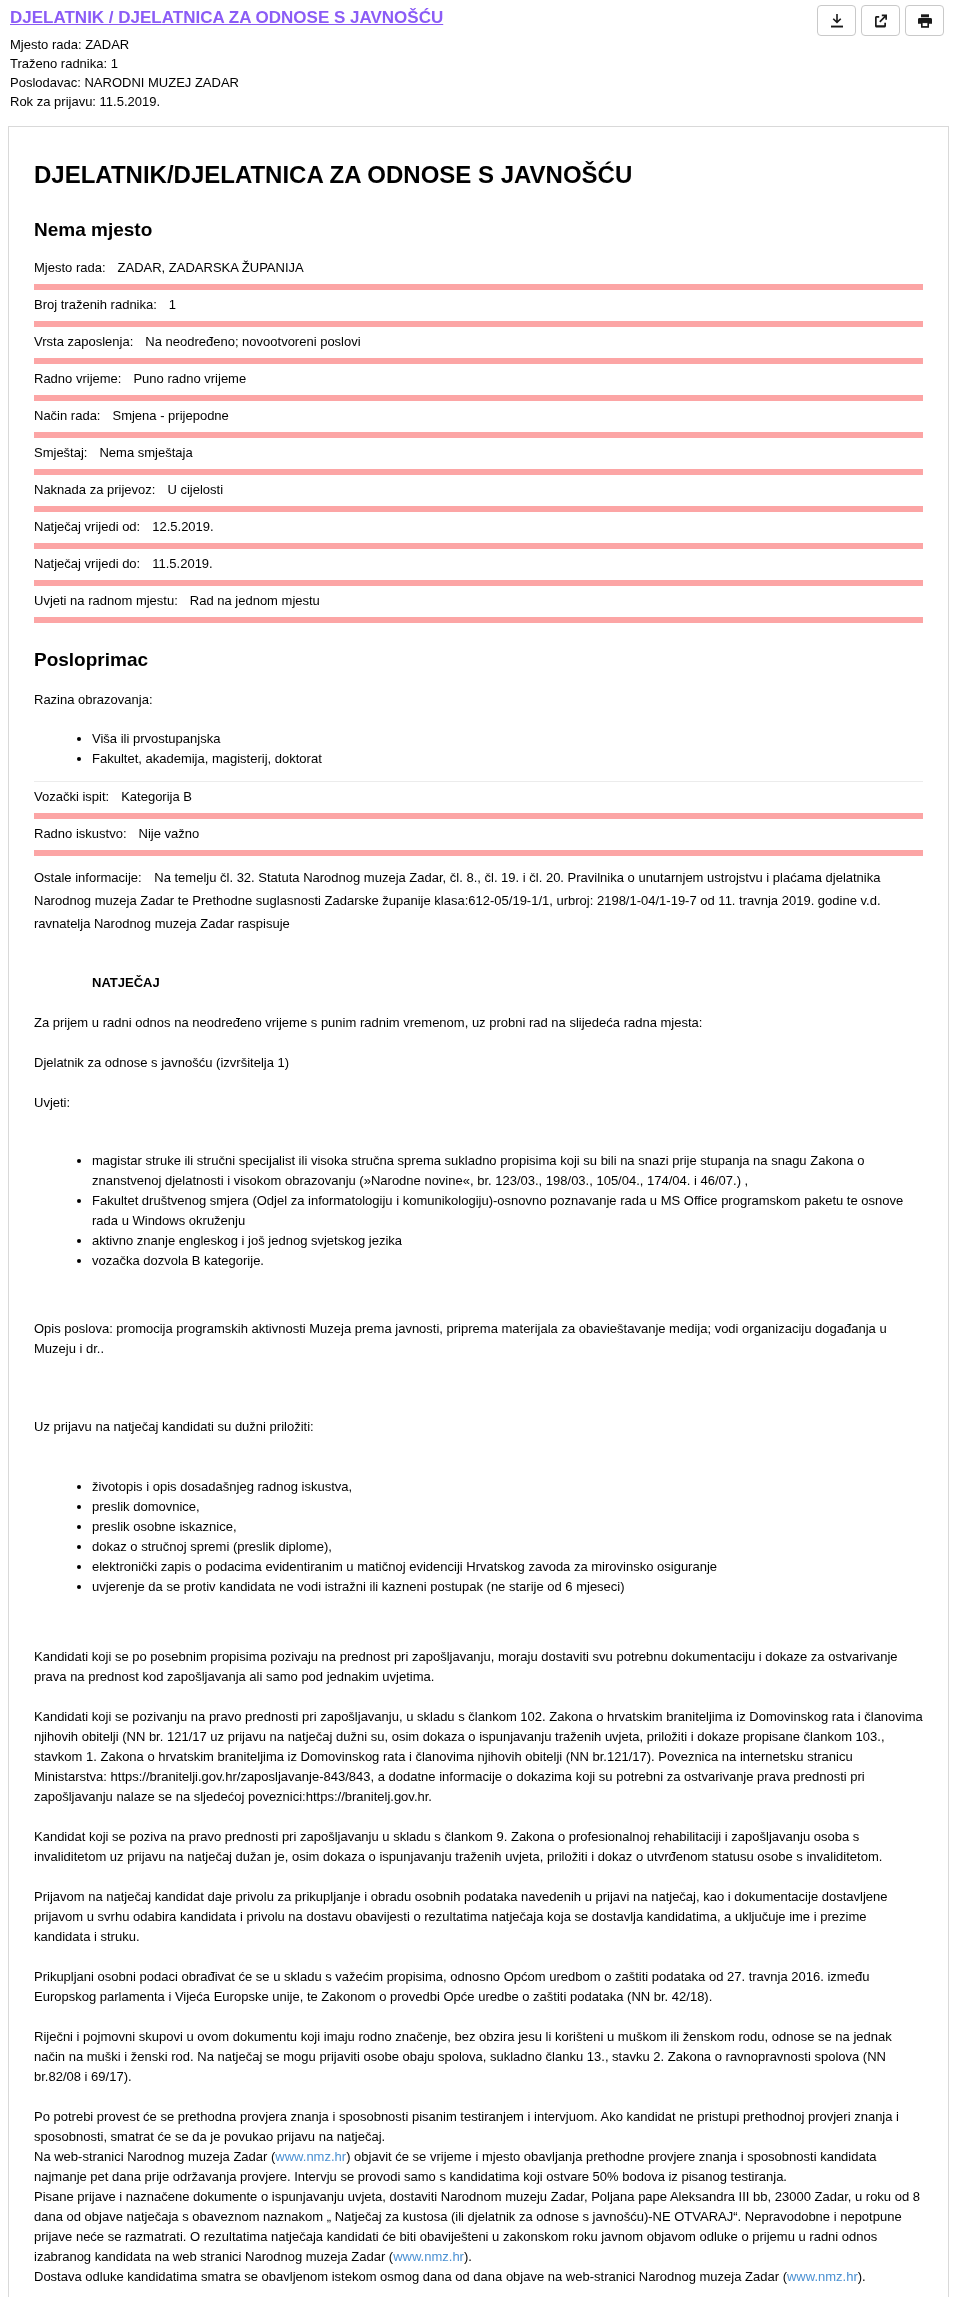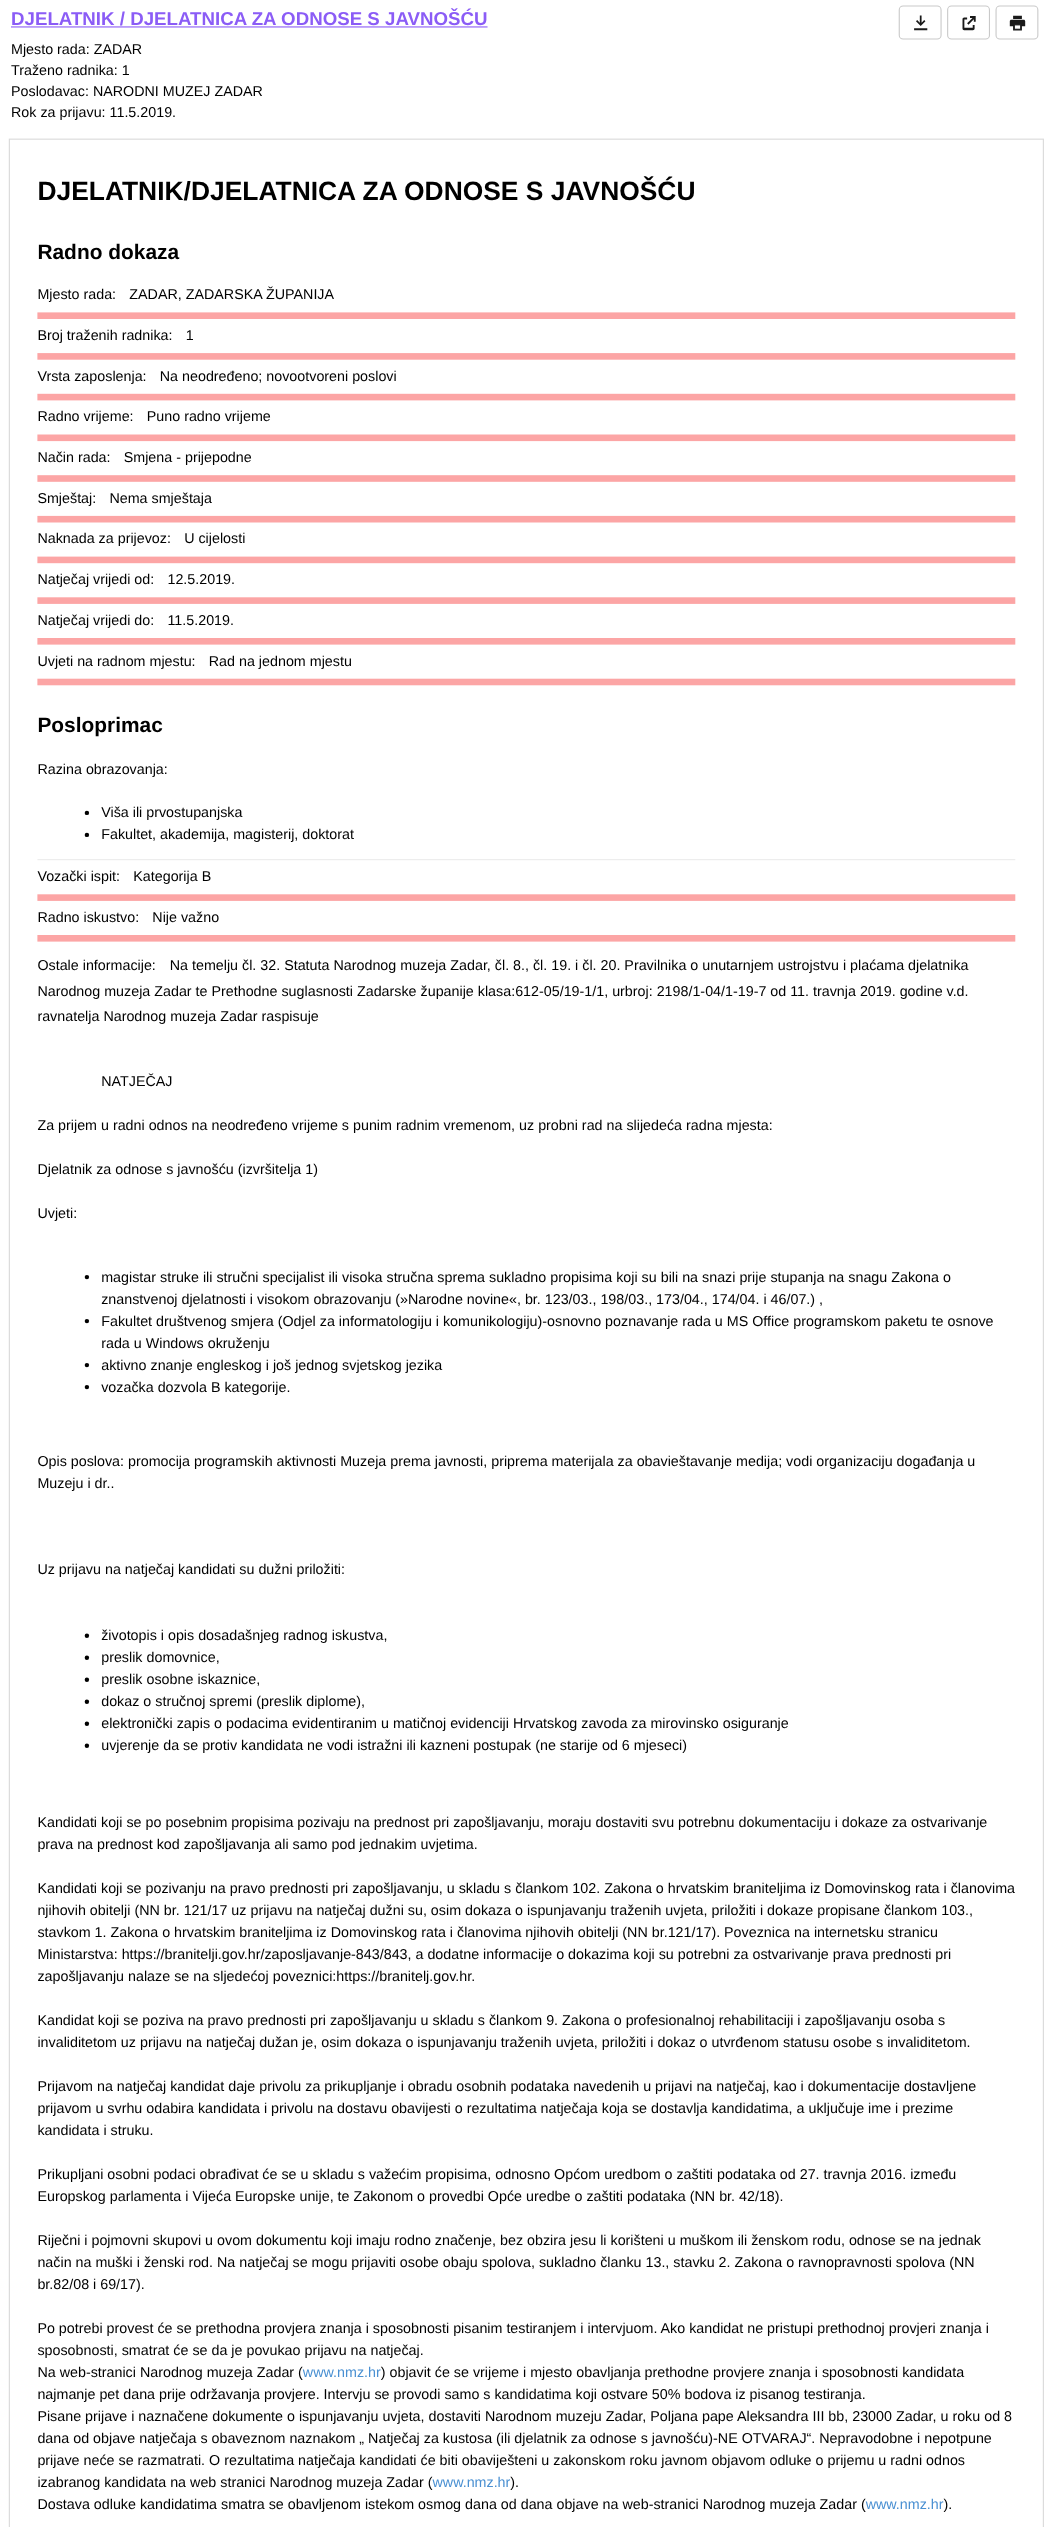--- a/index.html
+++ b/index.html
@@ -68,21 +68,21 @@
   
   .longtext {
     padding: 10px 0 26px 0;
     border-bottom: 3px solid #0369a1;
     font-size: 13px; line-height: 20px;
   }
   .longtext p { margin: 0 0 20px 0; }
   .longtext p.tight { margin: 0; }
   .longtext .intro { line-height: 23px; margin-bottom: 38px; }
   .longtext .intro .lbl { margin-right: 9px; }
-  .natjecaj-line { padding-left: 58px; margin: 0 0 30px 0; }
+  .natjecaj-line { padding-left: 58px; margin: 0 0 30px 0; font-weight: bold; }
   .gap-md { margin-top: 30px; }
   .gap-lg { margin-top: 58px; }
   .longtext ul { margin: 38px 0 48px 0; padding-left: 58px; }
   .longtext ul.tight-top { margin-top: 38px; }
   .longtext li { line-height: 20px; margin: 0; }
   .inline-link { color: #4a90d2; text-decoration: none; cursor: pointer; }
 
   
   .opis-line { margin: 10px 0 58px 0 !important; }
   .uz-prijavu-line { margin-bottom: 0 !important; }
@@ -124,21 +124,21 @@
         </svg>
       </span>
     </button>
   </div>
 </div>
 
 <div class="card">
 
   <h1 class="card-title">DJELATNIK/DJELATNICA ZA ODNOSE S JAVNOŠĆU</h1>
 
-  <h2 class="section-heading">Radno dokaza</h2>
+  <h2 class="section-heading">Nema mjesto</h2>
 
   <div class="kv-row">
     <span class="kv-label">Mjesto rada:</span>
     <span class="kv-value">ZADAR, ZADARSKA ŽUPANIJA</span>
   </div>
   <div class="kv-row">
     <span class="kv-label">Broj traženih radnika:</span>
     <span class="kv-value">1</span>
   </div>
   <div class="kv-row">
@@ -201,21 +201,21 @@
 
     <p class="natjecaj-line">NATJEČAJ</p>
 
     <p class="gap-md">Za prijem u radni odnos na neodređeno vrijeme s punim radnim vremenom, uz probni rad na slijedeća radna mjesta:</p>
 
     <p class="gap-md">Djelatnik za odnose s javnošću (izvršitelja 1)</p>
 
     <p class="gap-lg">Uvjeti:</p>
 
     <ul class="tight-top">
-      <li>magistar struke ili stručni specijalist ili visoka stručna sprema sukladno propisima koji su bili na snazi prije stupanja na snagu Zakona o znanstvenoj djelatnosti i visokom obrazovanju (»Narodne novine«, br. 123/03., 198/03., 173/04., 174/04. i 46/07.) ,</li>
+      <li>magistar struke ili stručni specijalist ili visoka stručna sprema sukladno propisima koji su bili na snazi prije stupanja na snagu Zakona o znanstvenoj djelatnosti i visokom obrazovanju (»Narodne novine«, br. 123/03., 198/03., 105/04., 174/04. i 46/07.) ,</li>
       <li>Fakultet društvenog smjera (Odjel za informatologiju i komunikologiju)-osnovno poznavanje rada u MS Office programskom paketu te osnove rada u Windows okruženju</li>
       <li>aktivno znanje engleskog i još jednog svjetskog jezika</li>
       <li>vozačka dozvola B kategorije.</li>
     </ul>
 
     <p class="opis-line">Opis poslova: promocija programskih aktivnosti Muzeja prema javnosti, priprema materijala za obavieštavanje medija; vodi organizaciju događanja u Muzeju i dr..</p>
 
     <p class="uz-prijavu-line">Uz prijavu na natječaj kandidati su dužni priložiti:</p>
 
     <ul class="prilozi">

